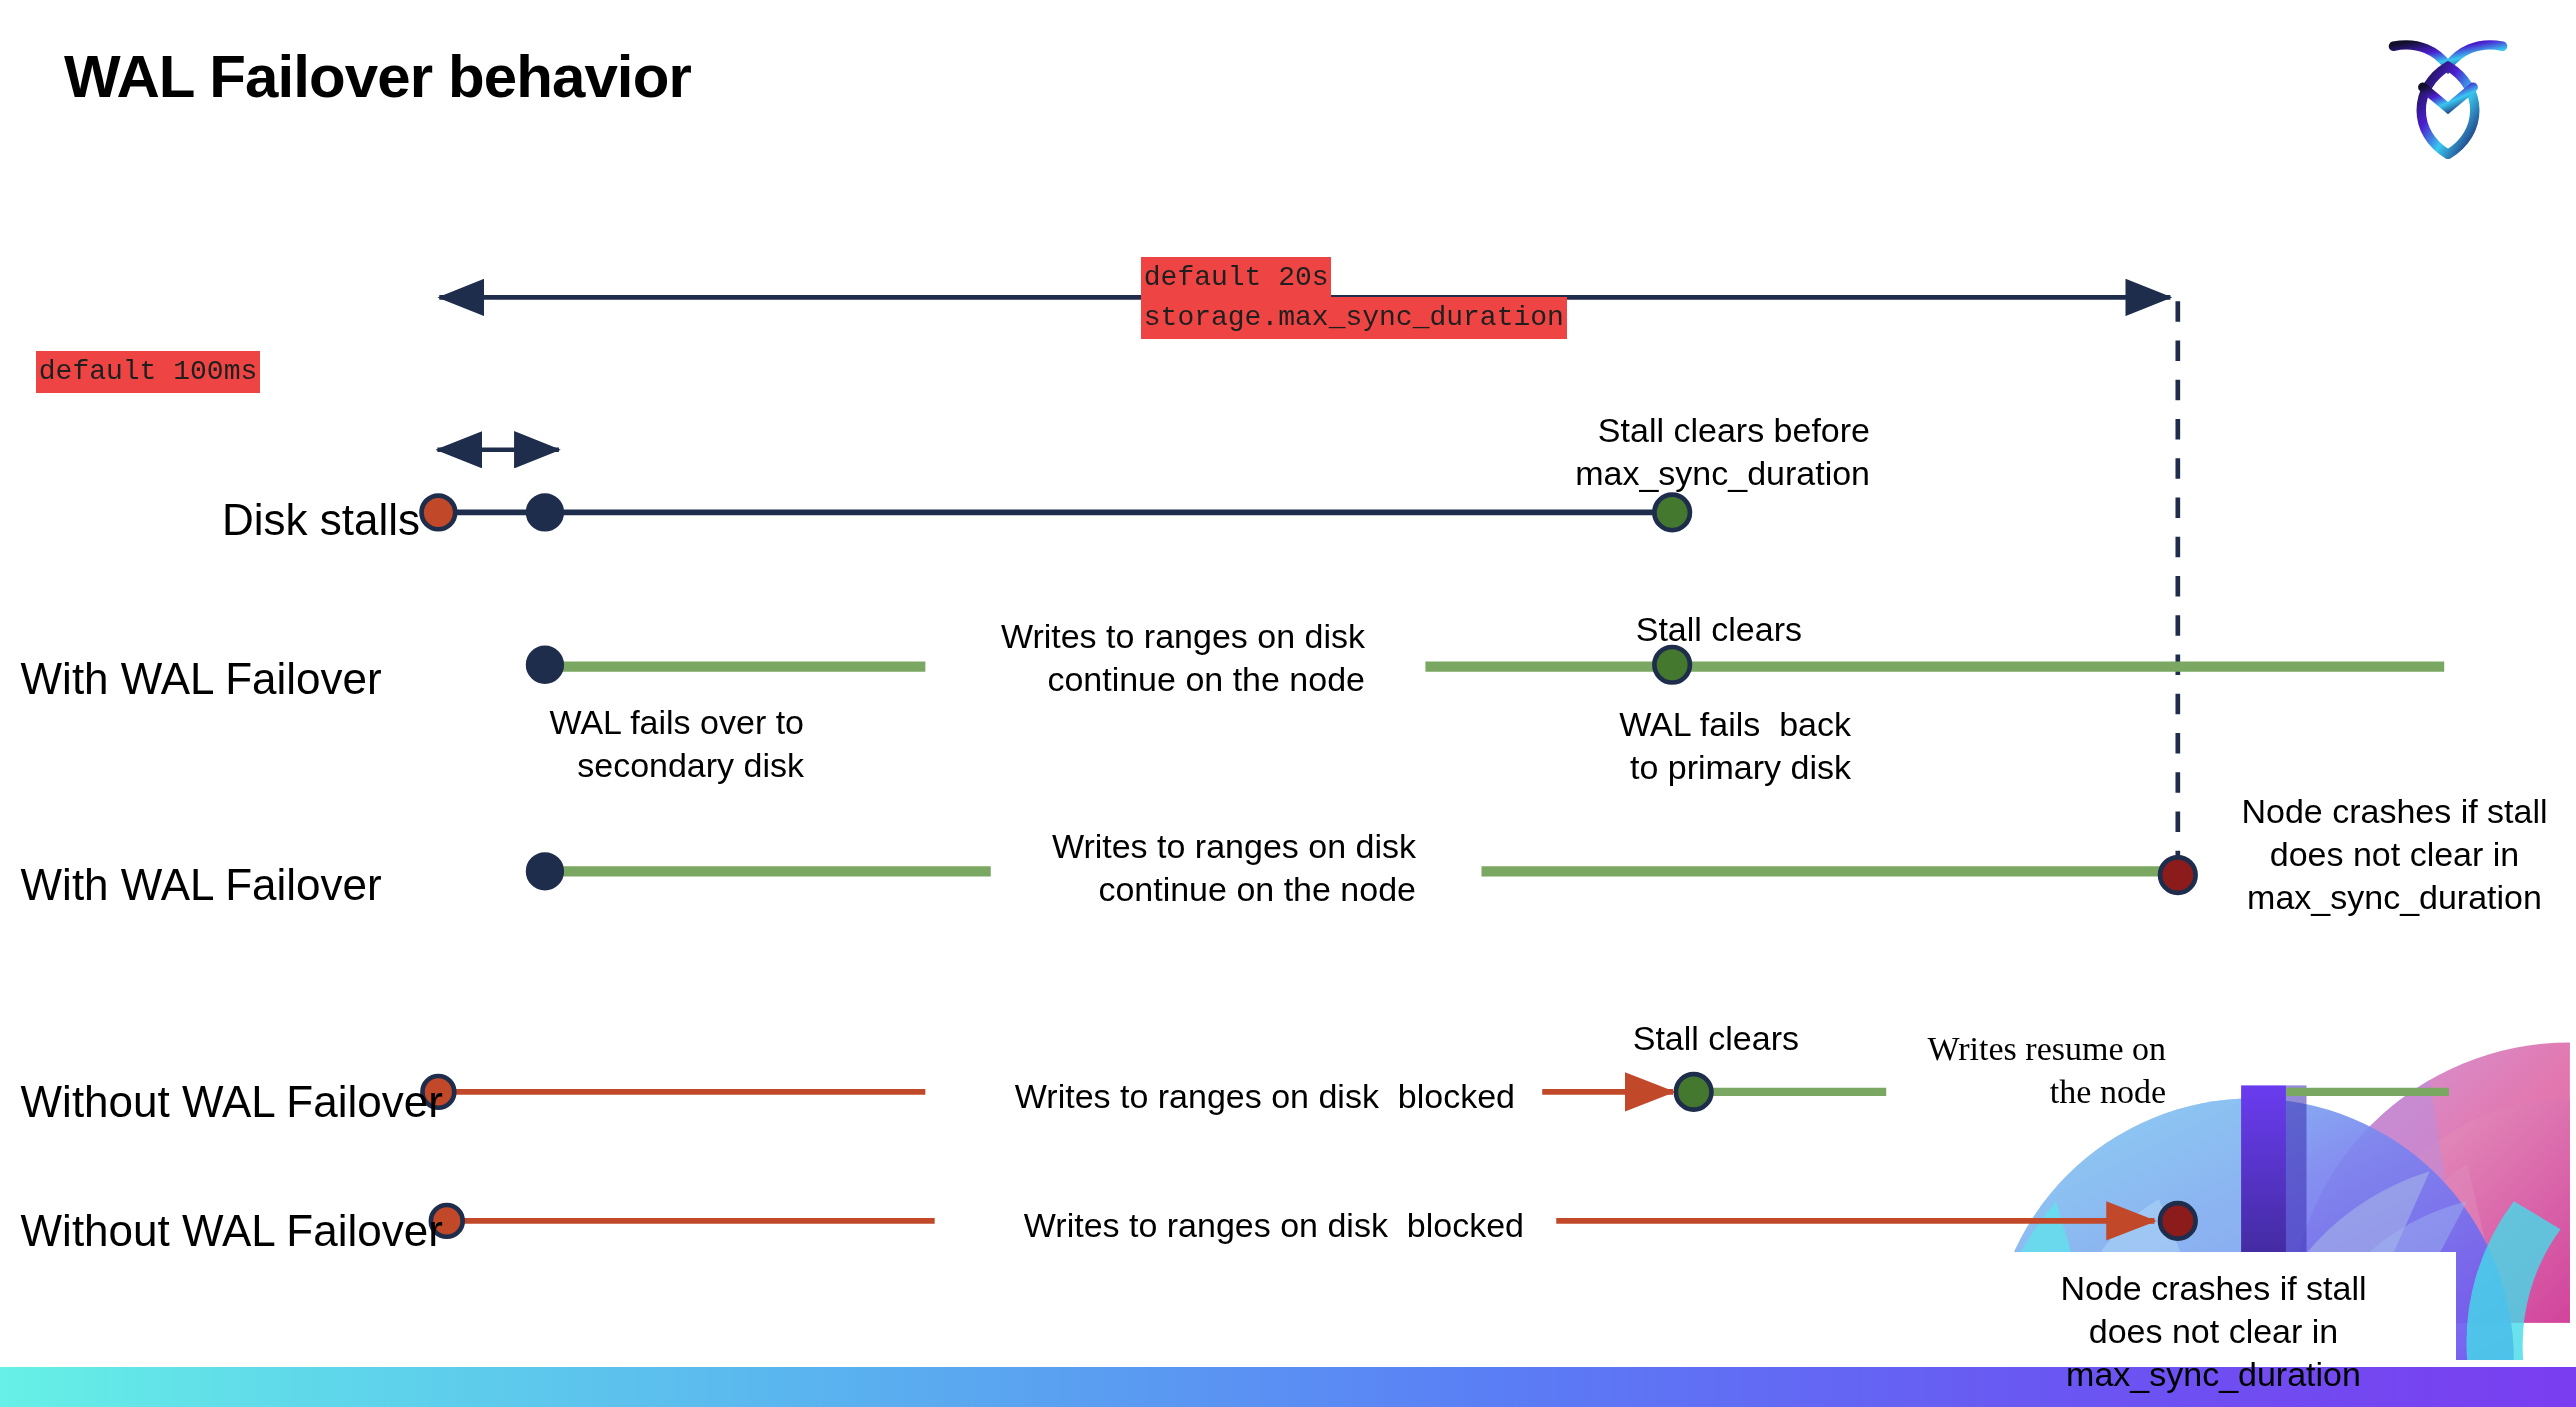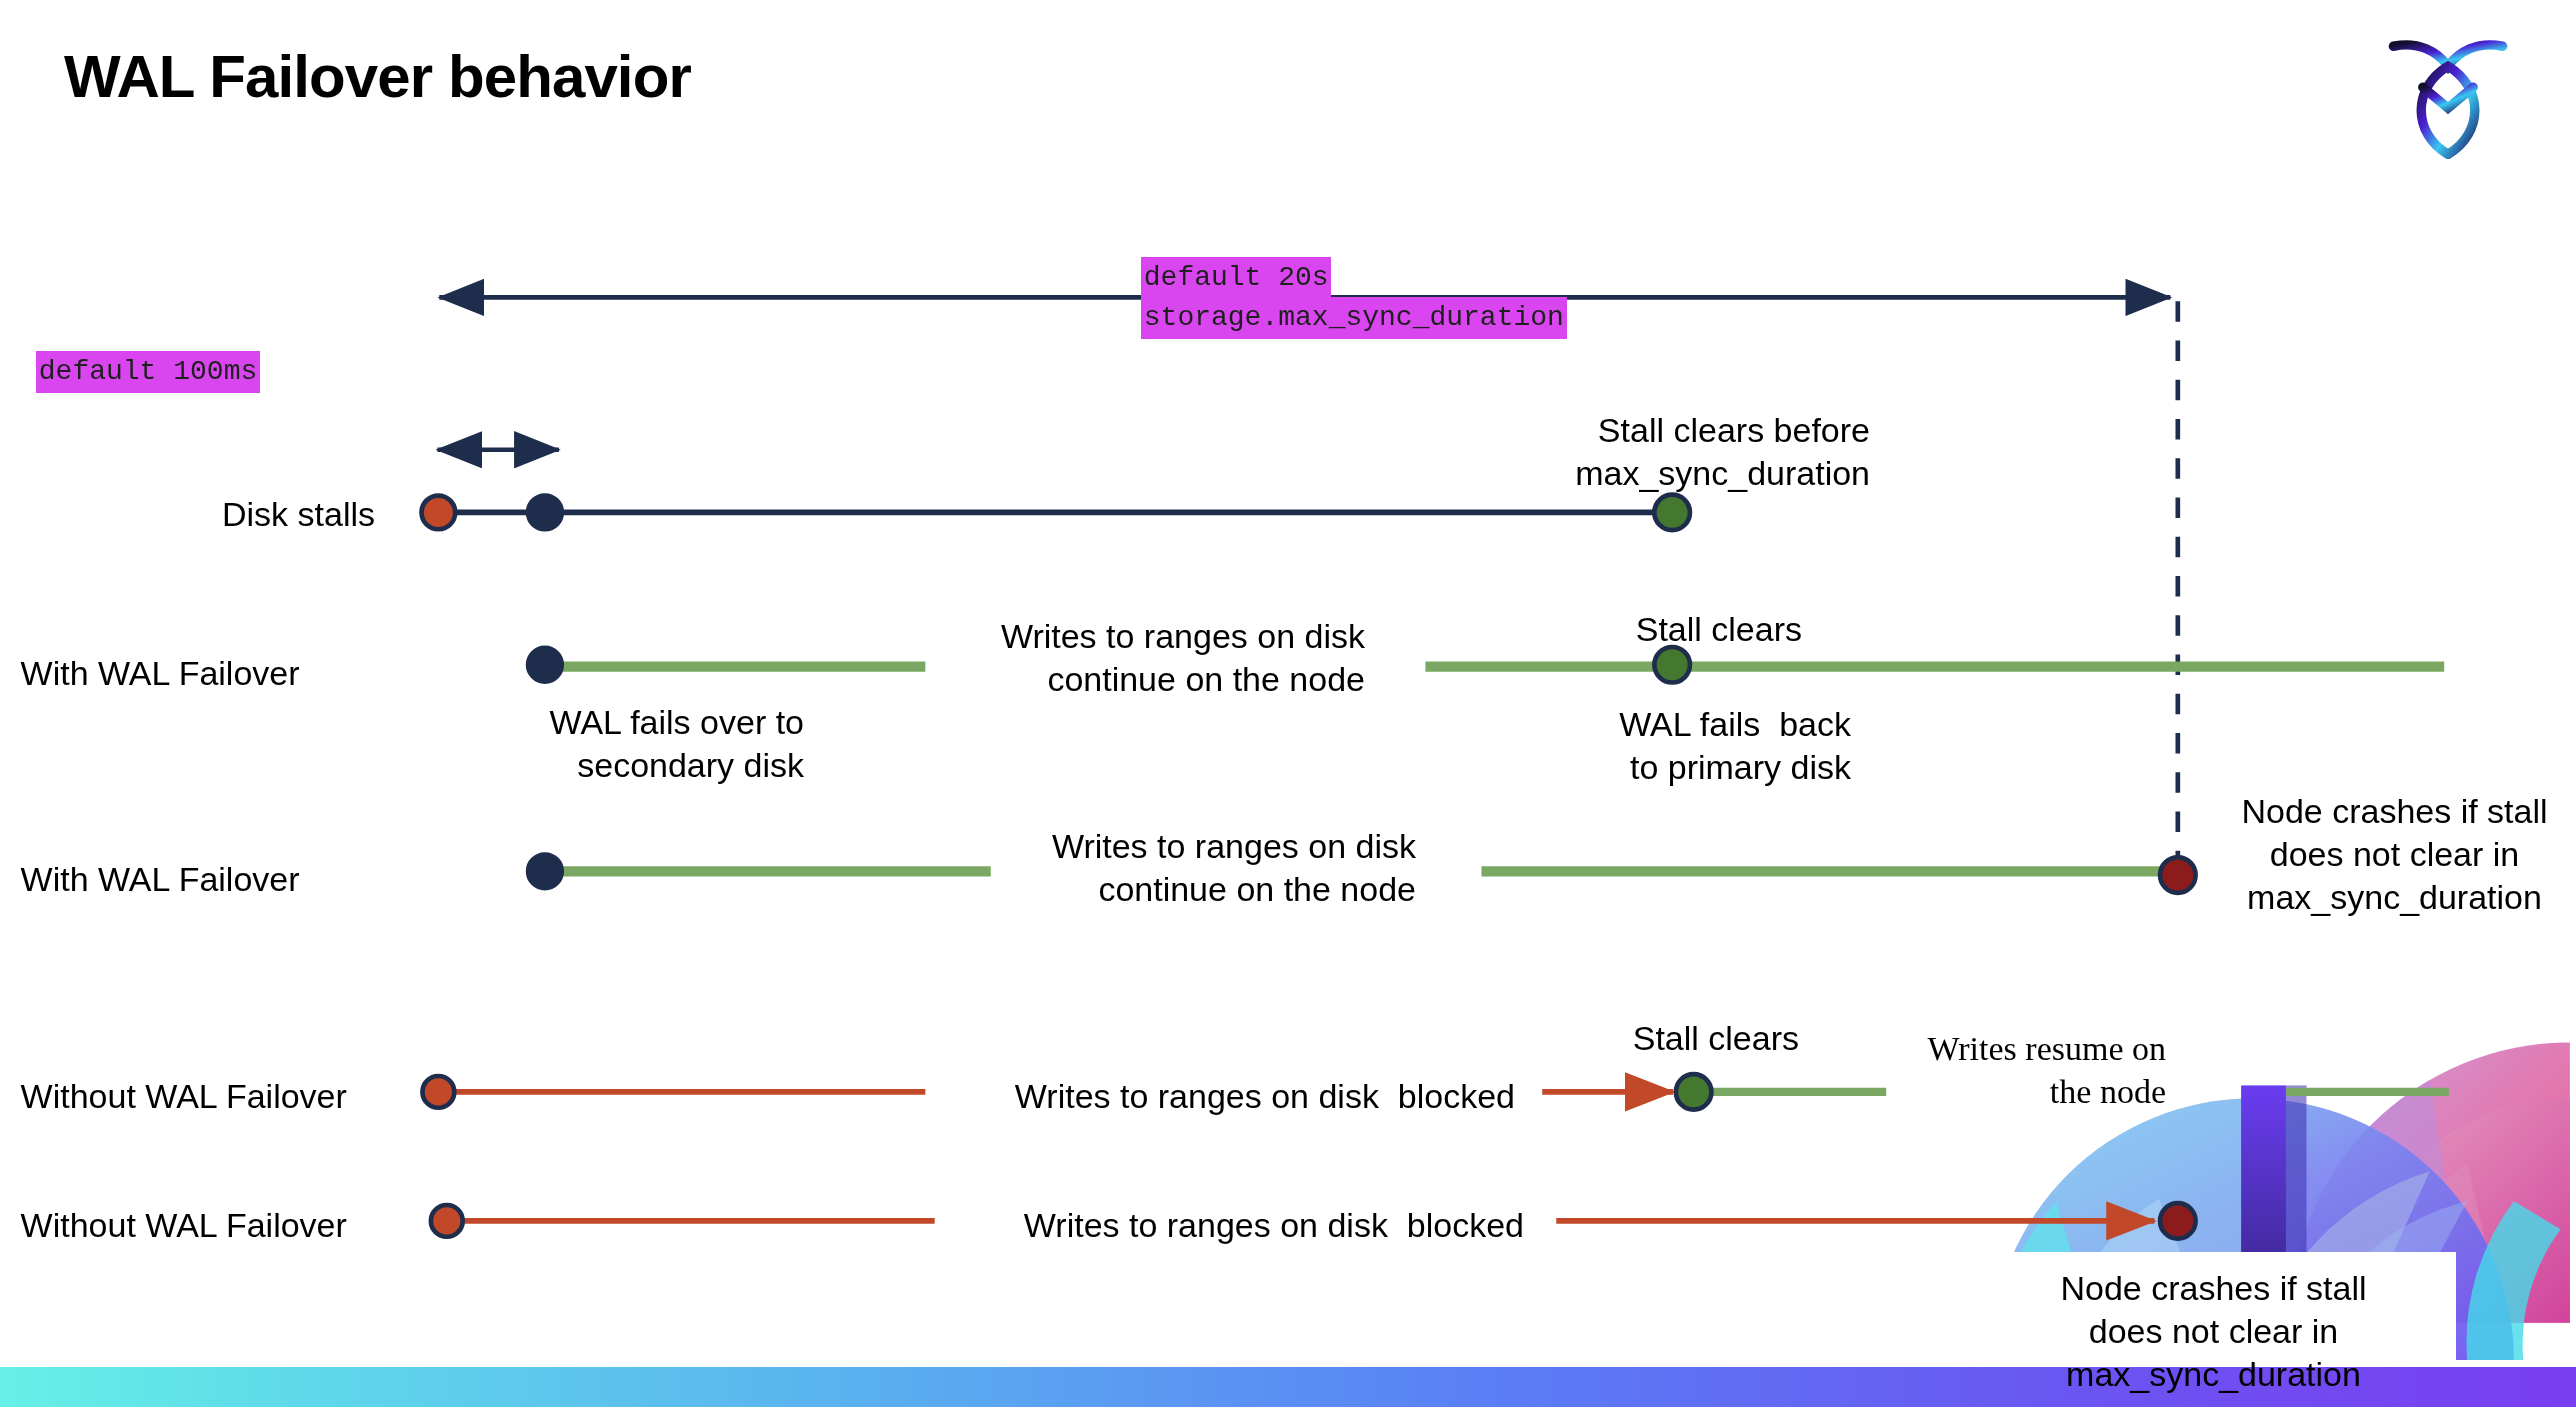--- a/index.html
+++ b/index.html
@@ -32,36 +32,36 @@
   }
   .deco-white-box{
     position:absolute;left:1970px;top:1252px;width:486px;height:155px;background:#ffffff;
   }
 
   
   .mono{
     position:absolute;
     font-family:"Liberation Mono", monospace;
     font-size:28px;color:#1f1f1f;
-    background:#d946ef;
+    background:#ef4444;
     line-height:1.42;
     white-space:nowrap;
     padding:0.9px 2.8px;
   }
 
   
   .lbl{
     position:absolute;color:#000000;
     font-size:34px;line-height:1.26;
     white-space:pre;
   }
   .lbl.c{text-align:right;}
   .lbl.l{text-align:center;}
   .rowlabel{
-    position:absolute;color:#000000;font-size:34px;white-space:nowrap;
+    position:absolute;color:#000000;font-size:44px;white-space:nowrap;
   }
 
   
   svg.art{position:absolute;left:0;top:0;width:2576px;height:1408px;overflow:visible;}
 </style>
 </head>
 <body>
 
 <div id="slide">
 

